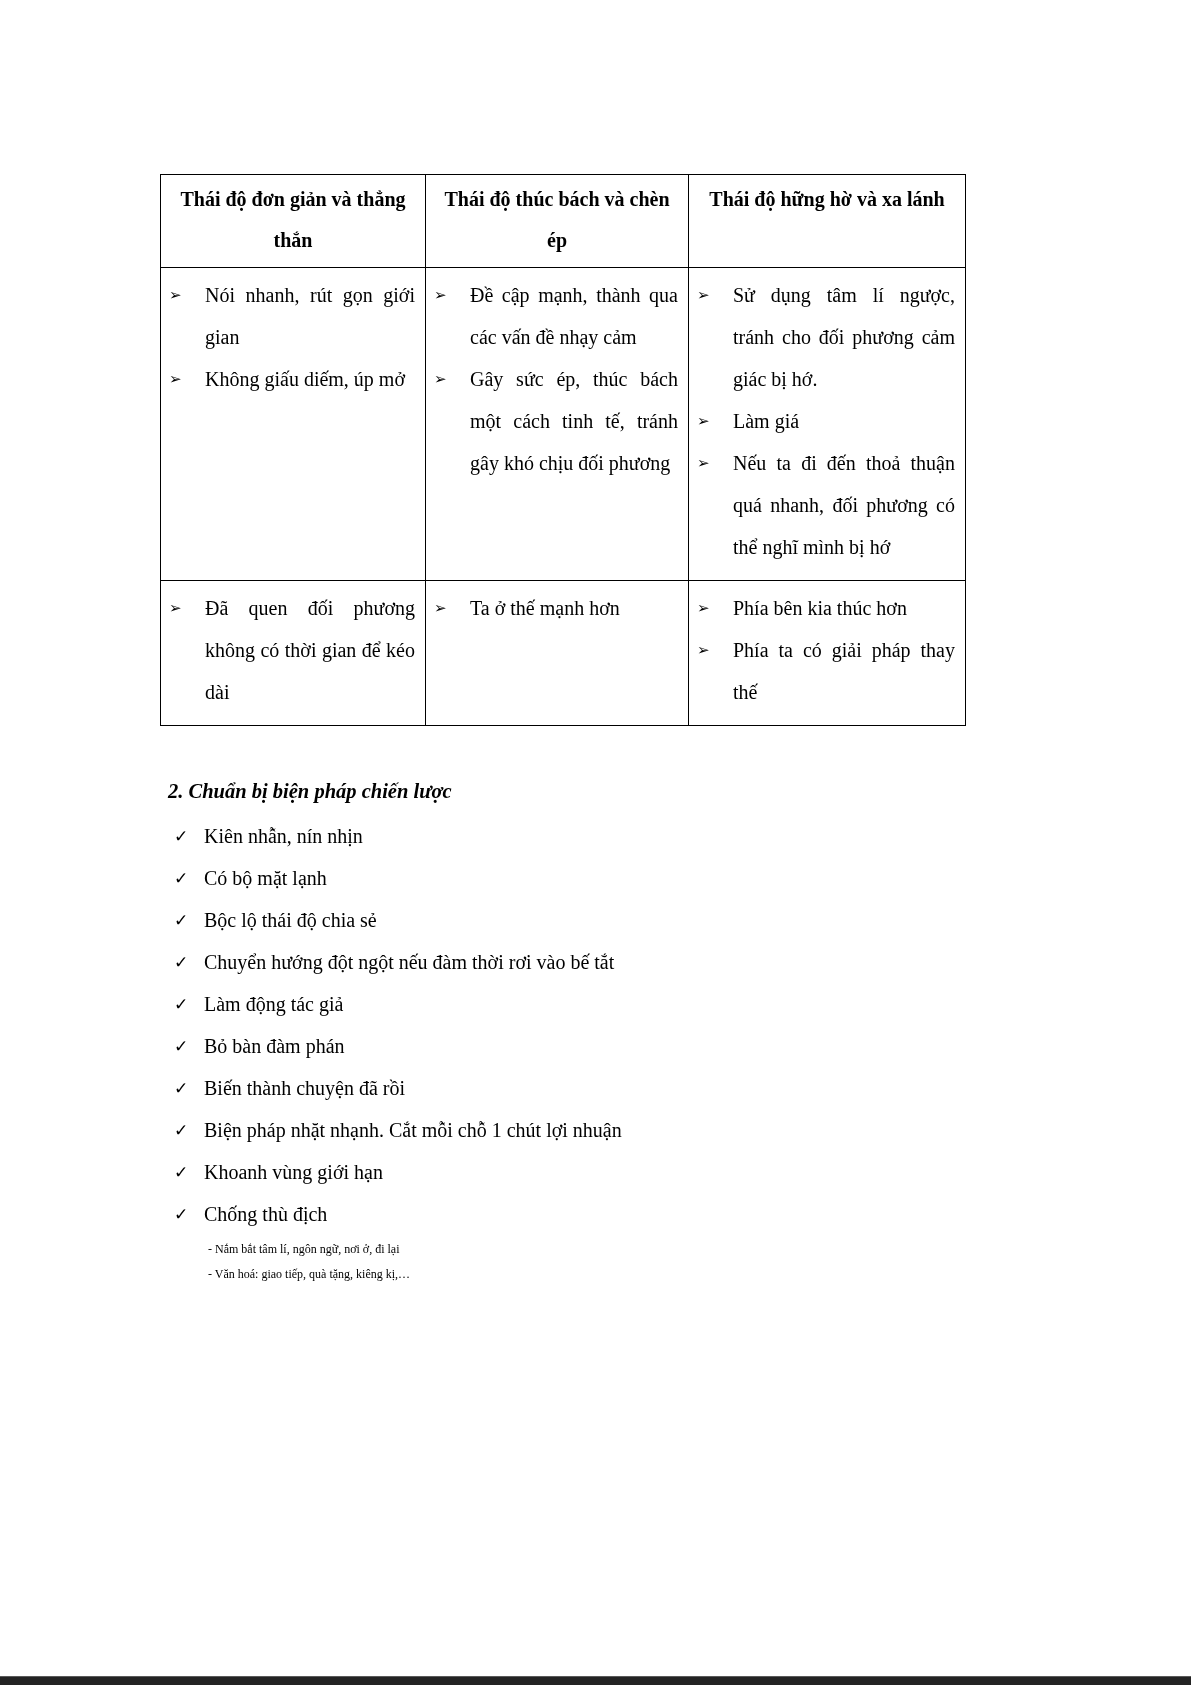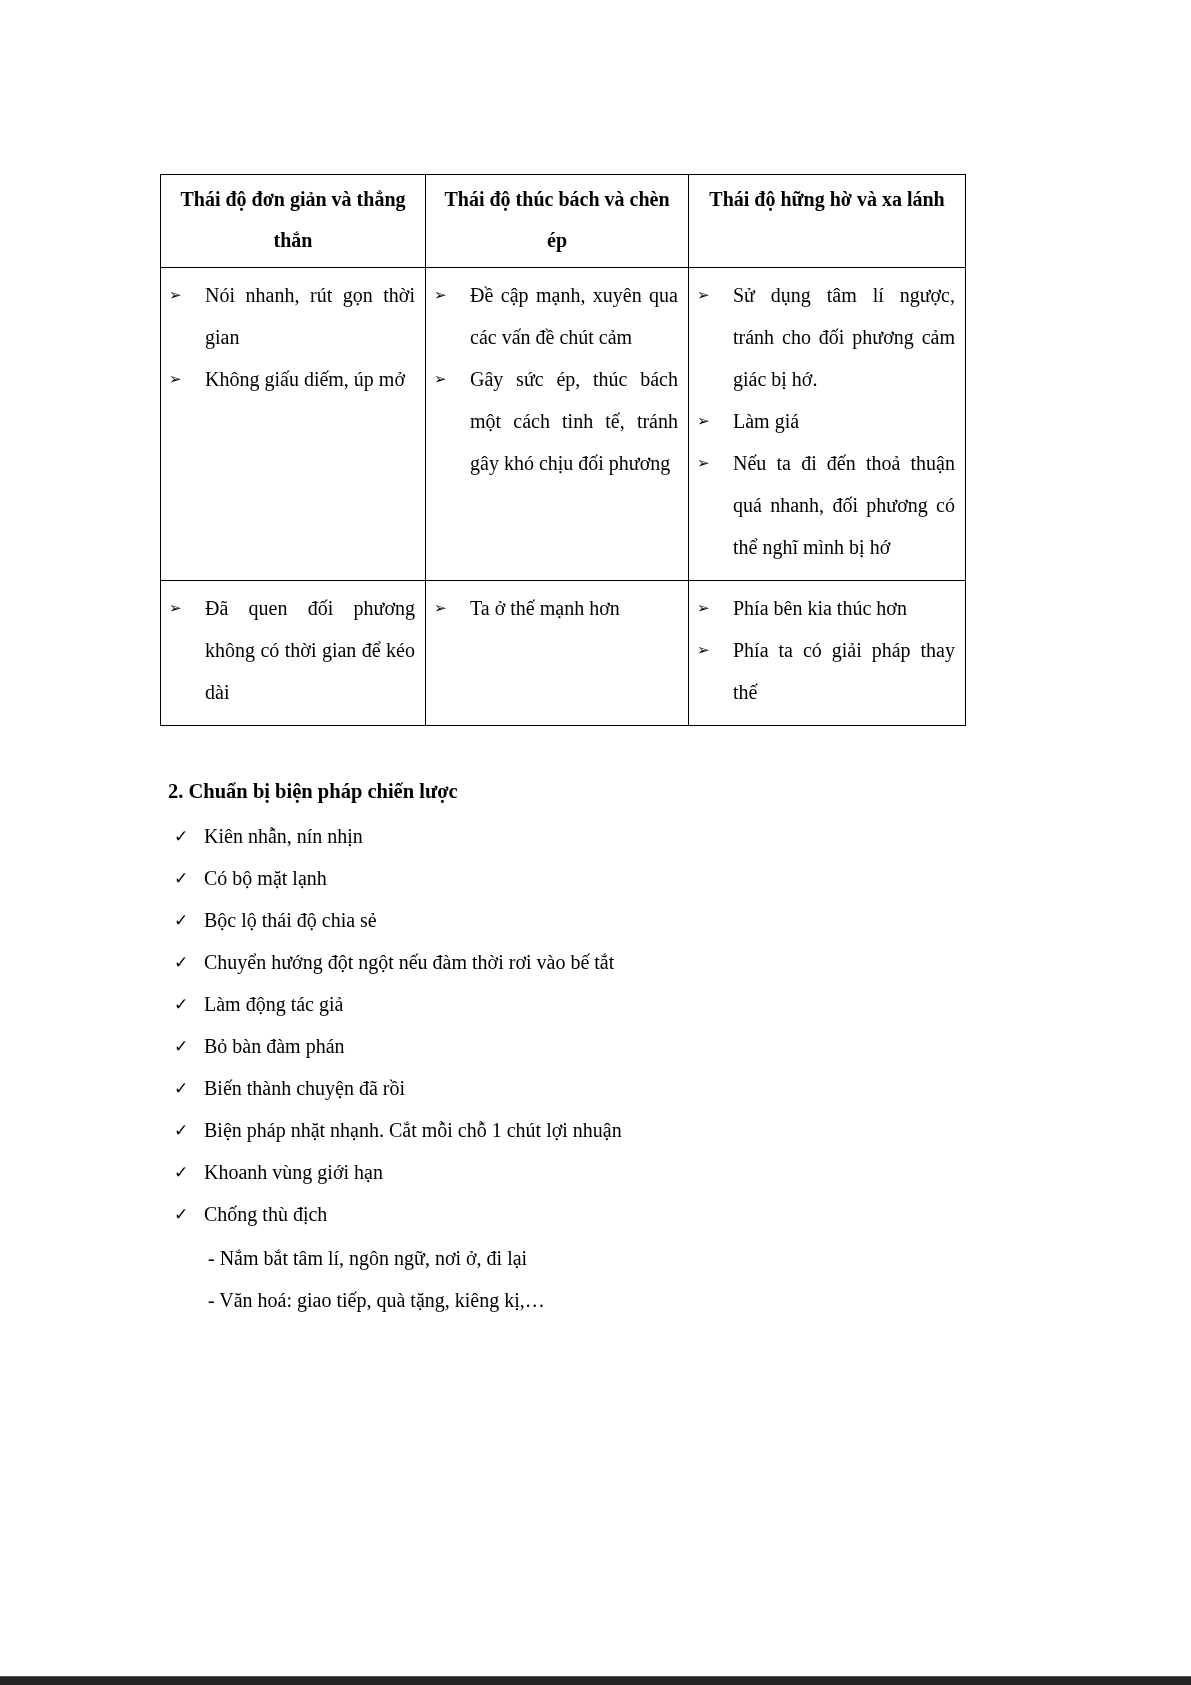--- a/index.html
+++ b/index.html
@@ -52,20 +52,21 @@
   }
   .t-item .t-text {
     flex: 1 1 auto;
     text-align: justify;
   }
 
   
   .section-heading {
     font-size: 20.5px;
     font-weight: bold;
+    font-style: italic;
     margin: 0 0 0 8px;
     line-height: 2.1;
   }
   .section-2 { margin-top: 44px; }
   .checklist { margin-top: 2px; }
   .check-item {
     display: flex;
     font-size: 20px;
     line-height: 2.1;
   }
@@ -73,21 +74,21 @@
     flex: 0 0 30px;
     width: 30px;
     margin-left: 14px;
     font-family: "DejaVu Sans", sans-serif;
     font-size: 17px;
     line-height: 42px;
   }
   .check-item .c-text { flex: 1 1 auto; }
   .section-3 { margin-top: 2px; }
   .dash-item {
-    font-size: 20px;
+    font-size: 12px;
     line-height: 2.1;
     padding-left: 48px;
   }
 
   
   .bottom-bar {
     position: absolute;
     left: 0; bottom: 0;
     width: 1191px;
     height: 9px;
@@ -111,31 +112,31 @@
         <th>Thái độ đơn giản và thẳng thắn</th>
         <th>Thái độ thúc bách và chèn ép</th>
         <th>Thái độ hững hờ và xa lánh</th>
       </tr>
     </thead>
     <tbody>
       <tr>
         <td>
           <div class="t-item">
             <span class="bullet">➢</span>
-            <span class="t-text">Nói nhanh, rút gọn thời gian</span>
+            <span class="t-text">Nói nhanh, rút gọn giới gian</span>
           </div>
           <div class="t-item">
             <span class="bullet">➢</span>
             <span class="t-text">Không giấu diếm, úp mở</span>
           </div>
         </td>
         <td>
           <div class="t-item">
             <span class="bullet">➢</span>
-            <span class="t-text">Đề cập mạnh, xuyên qua các vấn đề chút cảm</span>
+            <span class="t-text">Đề cập mạnh, thành qua các vấn đề nhạy cảm</span>
           </div>
           <div class="t-item">
             <span class="bullet">➢</span>
             <span class="t-text">Gây sức ép, thúc bách một cách tinh tế, tránh gây khó chịu đối phương</span>
           </div>
         </td>
         <td>
           <div class="t-item">
             <span class="bullet">➢</span>
             <span class="t-text">Sử dụng tâm lí ngược, tránh cho đối phương cảm giác bị hớ.</span>

